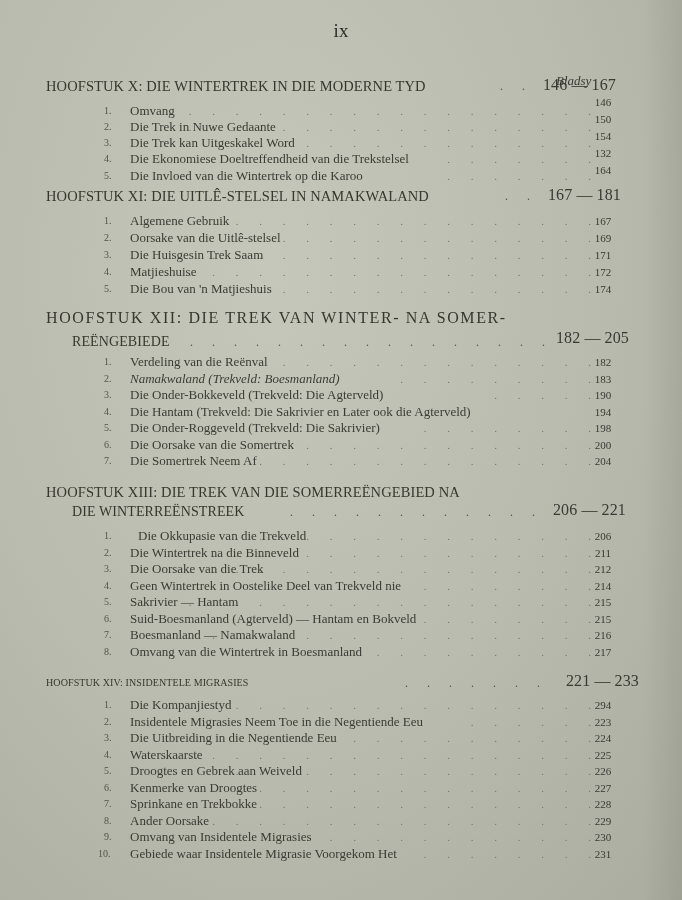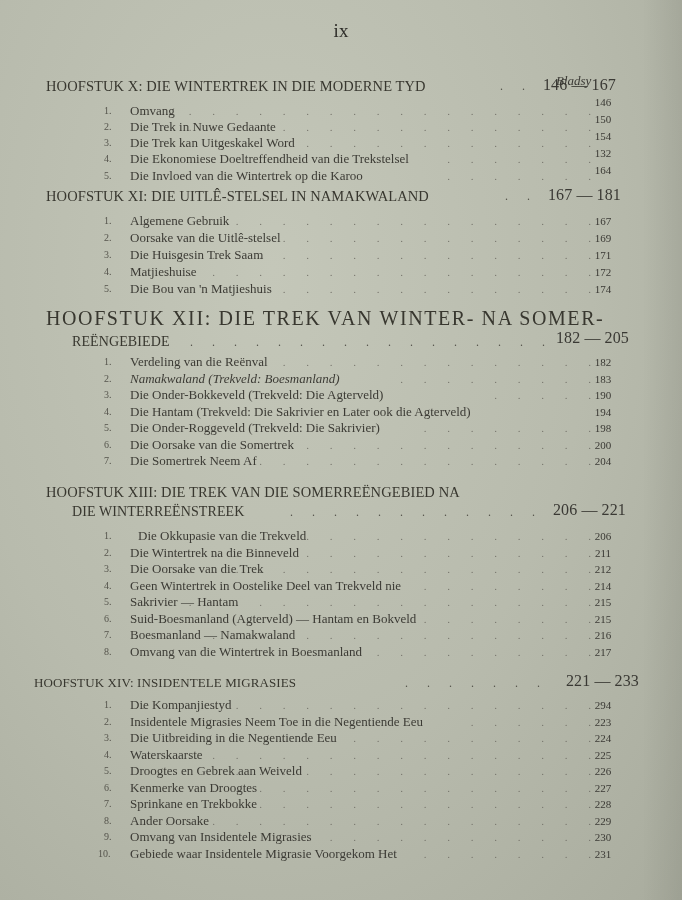--- a/index.html
+++ b/index.html
@@ -142,21 +142,21 @@
     <div class="item" style="top:68px;">
         <span class="num">5.</span>
         <span class="dots">. . . . . . . . . . . . . . . . .</span>
         <span class="title" style="background: transparent;">Die Bou van 'n Matjieshuis</span>
         <span class="pg">174</span>
       </div>
   </div>
 
   <div class="chapter" style="top:308px;">
     <div class="ch-head">
-      <span class="line" style="left: 46px; top: 0px; font-size: 20px; letter-spacing: 1.6px; background: transparent;">HOOFSTUK XII: DIE TREK VAN WINTER- NA SOMER-</span>
+      <span class="line" style="left: 46px; top: 0px; font-size: 16px; letter-spacing: 1.6px; background: transparent;">HOOFSTUK XII: DIE TREK VAN WINTER- NA SOMER-</span>
       <span class="line" style="left: 72px; top: 24px; font-size: 14px; background: transparent;">REËNGEBIEDE</span>
       <span class="leader" style="left:190px; top:24px; width:360px;">. . . . . . . . . . . . . . . . . . . . . . . . .</span>
       <span class="range" style="left:556px; top:20px;">182 — 205</span>
     </div>
   </div>
   <div class="items" style="top:354px;">
     <div class="item" style="top:0px;">
         <span class="num">1.</span>
         <span class="dots">. . . . . . . . . . . . . . .</span>
         <span class="title" style="background: transparent;">Verdeling van die Reënval</span>
@@ -253,21 +253,21 @@
     <div class="item" style="top:116px;">
         <span class="num">8.</span>
         <span class="dots">. . . . . . . . . . . . .</span>
         <span class="title" style="background: transparent;">Omvang van die Wintertrek in Boesmanland</span>
         <span class="pg">217</span>
       </div>
   </div>
 
   <div class="chapter" style="top:673px;">
     <div class="ch-head">
-      <span class="line" style="left: 34px; top: 0px; font-size: 13px; background: transparent;">HOOFSTUK XIV: INSIDENTELE MIGRASIES</span>
+      <span class="line" style="left: 46px; top: 0px; font-size: 10px; background: transparent;">HOOFSTUK XIV: INSIDENTELE MIGRASIES</span>
       <span class="leader" style="left:405px; top:0px; width:150px;">. . . . . . . . . . .</span>
       <span class="range" style="left:566px; top:-2px;">221 — 233</span>
     </div>
   </div>
   <div class="items" style="top:697px;">
     <div class="item" style="top:0px;">
         <span class="num">1.</span>
         <span class="dots">. . . . . . . . . . . . . . . . . . . .</span>
         <span class="title" style="background: transparent;">Die Kompanjiestyd</span>
         <span class="pg">294</span>

